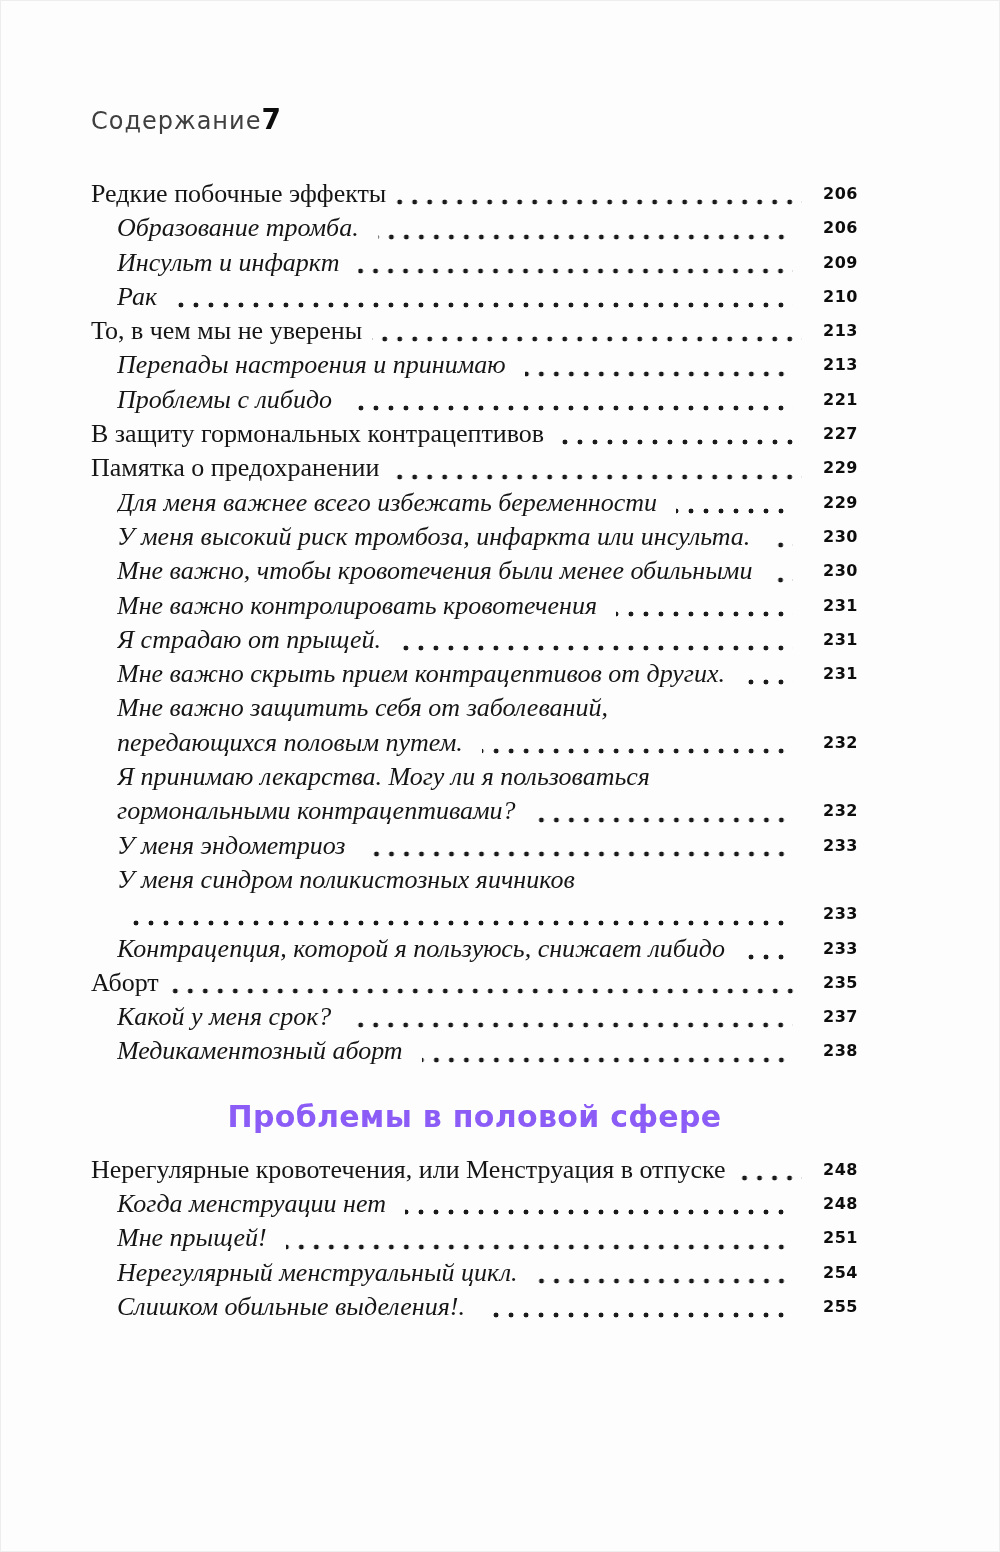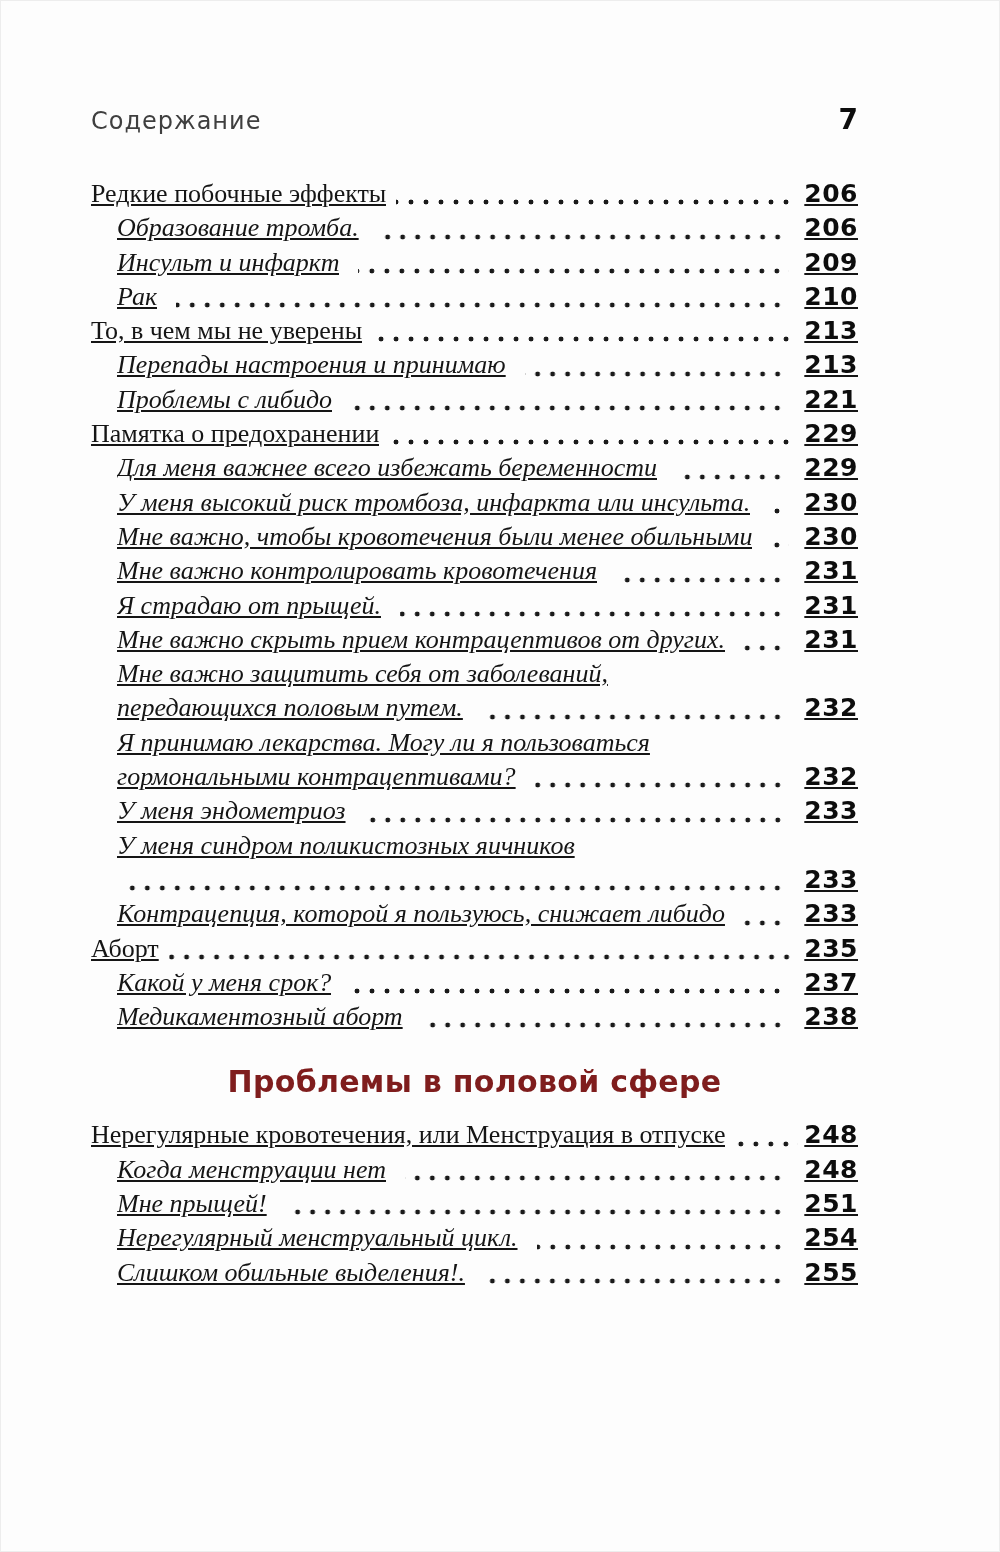--- a/index.html
+++ b/index.html
@@ -14,21 +14,21 @@
     box-sizing: border-box;
     background: #fdfdfd;
     box-shadow: inset 0 0 0 1px #ededed;
     padding: 102px 142px 0 91px;
     font-family: "Liberation Serif", serif;
     color: #151515;
     overflow: hidden;
   }
   .runhead {
     display: flex;
-    justify-content: space-between;
+    justify-content: flex-start;
     align-items: baseline;
     line-height: 36px;
   }
   .runhead-title {
     font-family: "DejaVu Sans", sans-serif;
     font-size: 24px;
     letter-spacing: 1px;
     color: #3f3f3f;
   }
   .runhead-page {
@@ -39,53 +39,52 @@
   }
   .toc {
     margin-top: 38px;
   }
   .toc-row {
     display: flex;
     align-items: flex-start;
     line-height: 34.3px;
     font-size: 26px;
     white-space: nowrap;
-    text-decoration: underline;
   }
   .toc-row.lvl1 { padding-left: 26px; gap: 9px; }
   .toc-row.it .label { font-style: italic; }
   .label {
     flex: 0 1 auto;
     overflow: hidden;
   }
   .leader {
     flex: 1 0 14px;
     height: 6px;
     align-self: flex-end;
     margin: 0 6px 6px 10px;
     background-image: radial-gradient(circle at 3px 3px, #1a1a1a 2.2px, transparent 2.7px);
     background-size: 15px 6px;
     background-repeat: repeat-x;
     background-position: 100% 0;
   }
   .pagenum {
     font-family: "DejaVu Sans", sans-serif;
     font-weight: bold;
-    font-size: 25px;
+    font-size: 16px;
     letter-spacing: 0.5px;
     color: #0d0d0d;
     min-width: 50px;
     text-align: right;
     font-style: normal;
   }
   .section-heading {
     font-family: "DejaVu Sans", sans-serif;
     font-weight: bold;
     font-size: 30px;
-    color: #7f1d1d;
+    color: #8b5cf6;
     text-align: center;
     line-height: 40px;
     margin: 28px 0 16px;
     letter-spacing: 0.3px;
   }
 </style>
 </head>
 <body>
 
 <div class="page">
@@ -123,20 +122,25 @@
         <span class="label">Перепады настроения и принимаю</span>
         <span class="leader"></span>
         <span class="pagenum">213</span>
       </div>
       <div class="toc-row lvl1 it">
         <span class="label">Проблемы с либидо</span>
         <span class="leader"></span>
         <span class="pagenum">221</span>
       </div>
       <div class="toc-row">
+        <span class="label">В защиту гормональных контрацептивов</span>
+        <span class="leader"></span>
+        <span class="pagenum">227</span>
+      </div>
+      <div class="toc-row">
         <span class="label">Памятка о предохранении</span>
         <span class="leader"></span>
         <span class="pagenum">229</span>
       </div>
       <div class="toc-row lvl1 it">
         <span class="label">Для меня важнее всего избежать беременности</span>
         <span class="leader"></span>
         <span class="pagenum">229</span>
       </div>
       <div class="toc-row lvl1 it">

